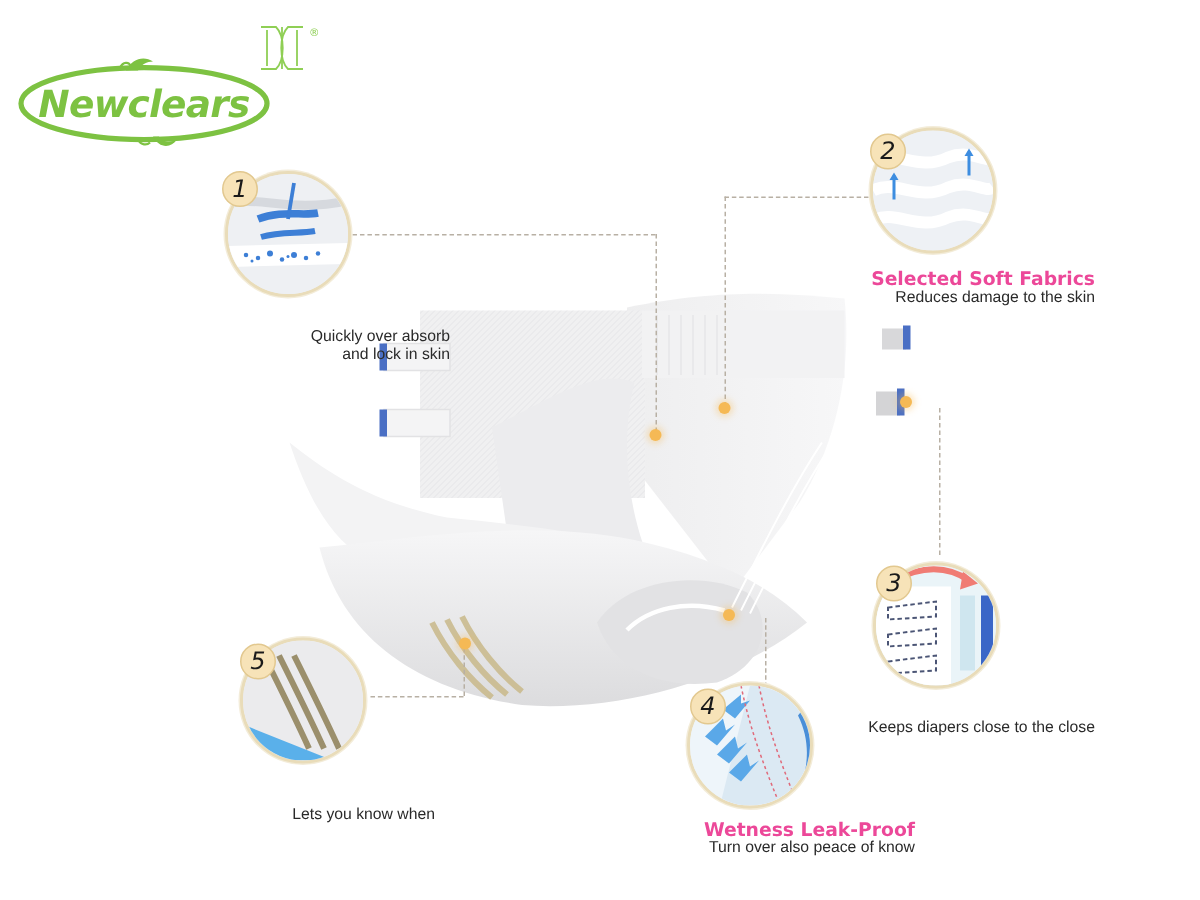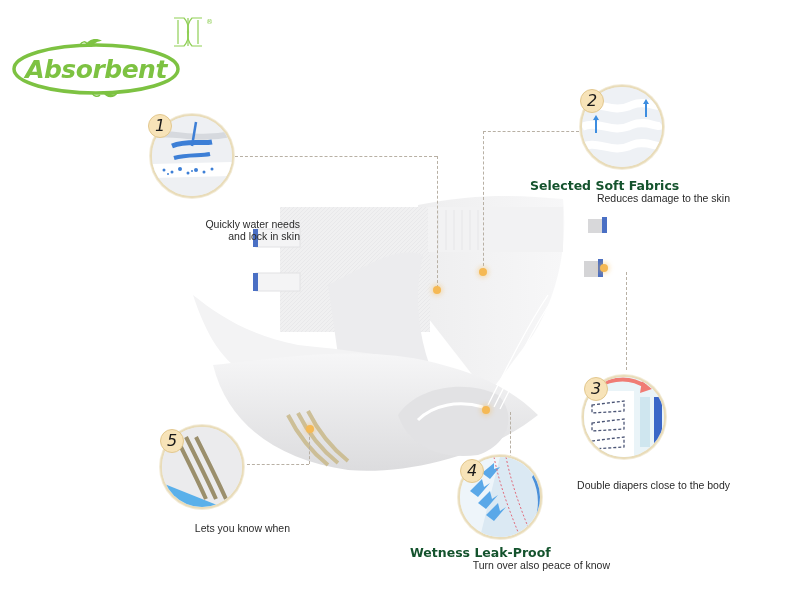--- a/index.html
+++ b/index.html
@@ -11,39 +11,39 @@
   .logo { left:10px; top:35px; width:172px; height:68px; }
   .logo-text { position:absolute; left:0; top:0; width:172px; height:68px; display:flex; align-items:center; justify-content:center;
                font-family:"DejaVu Sans", sans-serif; font-weight:bold; font-style:italic; font-size:25px; color:#7dc242; letter-spacing:-0.5px; }
   .brand-mark { left:172px; top:14px; width:46px; height:36px; }
 
   
   .feature-circle { border-radius:50%; overflow:hidden; border:2px solid #e9dcb9; box-shadow:0 0 0 1px #f3ecd9; background:#eef1f4; }
   .badge { width:22px; height:22px; border-radius:50%; background:#f7e3b8; border:1px solid #e2c88f; color:#1a1a1a;
            font-family:"DejaVu Sans", sans-serif; font-style:italic; font-size:16px; line-height:22px; text-align:center; }
 
-  .title { font-family:"DejaVu Sans", sans-serif; font-weight:bold; font-size:12.5px; color:#14532d; white-space:nowrap; text-align:left; }
+  .title { font-family:"DejaVu Sans", sans-serif; font-weight:bold; font-size:12.5px; color:#ec4899; white-space:nowrap; text-align:right; }
   .desc { font-family:Liberation Sans, sans-serif; font-size:10.5px; color:#2a2a2a; line-height:12px; text-align:right; white-space:nowrap; }
 
   .dash-h { border-top:1px dashed #b8b0a4; height:0; }
   .dash-v { border-left:1px dashed #b8b0a4; width:0; }
   .dot { width:8px; height:8px; border-radius:50%; background:#f5b955; box-shadow:0 0 4px 2px rgba(245,185,85,0.35); }
 </style>
 </head>
 <body>
 
 <div class="abs logo">
   <svg width="172" height="68" viewBox="0 0 172 68" style="position:absolute;left:0;top:0;">
     <ellipse cx="86" cy="34" rx="82" ry="24" fill="none" stroke="#7dc242" stroke-width="3.5"></ellipse>
     <path d="M74 12 C78 4, 86 2, 92 6 C88 6, 84 8, 82 12 Z" fill="#7dc242"></path>
     <path d="M70 10 c2 -4 6 -4 7 -1" fill="none" stroke="#7dc242" stroke-width="1.5"></path>
     <path d="M92 56 C96 64, 104 64, 108 58 C104 60, 98 60, 96 56 Z" fill="#7dc242"></path>
     <path d="M82 58 c2 4 6 4 8 2" fill="none" stroke="#7dc242" stroke-width="1.5"></path>
   </svg>
-  <div class="logo-text">Absorbent</div>
+  <div class="logo-text">Newclears</div>
 </div>
 <div class="abs brand-mark">
   <svg width="46" height="36" viewBox="0 0 46 36">
     <g fill="none" stroke="#8fcf55" stroke-width="1.2">
       <path d="M2 4 L12 4 C18 10, 18 26, 12 32 L2 32"></path>
       <path d="M6 6 L6 30"></path>
       <path d="M30 4 L20 4 C14 10, 14 26, 20 32 L30 32"></path>
       <path d="M26 6 L26 30"></path>
       <path d="M16 4 L16 32"></path>
     </g>
@@ -148,21 +148,21 @@
           <circle cx="44" cy="54" r="2"></circle>
           <circle cx="52" cy="56" r="1.5"></circle>
           <circle cx="60" cy="53" r="1.5"></circle>
           <circle cx="16" cy="58" r="1"></circle>
           <circle cx="40" cy="55" r="1"></circle>
         </g>
       <path d="M44 6 L40 30" stroke="#3d7fd6" stroke-width="2.5"></path>
     </svg>
   </div>
   <div class="abs badge" style="left:38px; top:4px;">1</div>
-  <div class="abs desc" style="left:0; top:108px; width:190px;">Quickly water needs</div>
+  <div class="abs desc" style="left:0; top:108px; width:190px;">Quickly over absorb</div>
   <div class="abs desc" style="left:0; top:120px; width:190px;">and lock in skin</div>
 </div>
 
 <div class="abs" style="left:530px; top:85px; width:200px; height:120px;">
   <div class="abs feature-circle" style="left:50px; top:0px; width:80px; height:80px;">
     <svg width="80" height="80" viewBox="0 0 80 80">
       <rect width="80" height="80" fill="#eef1f5"></rect>
       <path d="M0 20 C15 12, 30 28, 50 18 C65 12, 75 22, 80 18" stroke="#ffffff" stroke-width="8" fill="none"></path>
       <path d="M0 40 C15 32, 30 48, 50 38 C65 32, 75 42, 80 38" stroke="#ffffff" stroke-width="8" fill="none"></path>
       <path d="M0 60 C15 52, 30 68, 50 58 C65 52, 75 62, 80 58" stroke="#ffffff" stroke-width="8" fill="none"></path>
@@ -187,21 +187,21 @@
       <g stroke="#4b5575" stroke-width="1.3" stroke-dasharray="3 2" fill="none">
         <path d="M8 28 L40 24 L40 34 L8 36 Z"></path>
         <path d="M8 46 L40 42 L40 52 L8 54 Z"></path>
         <path d="M8 64 L40 60 L40 70 L8 72 Z"></path>
       </g>
       <rect x="56" y="20" width="10" height="50" fill="#cfe6ef"></rect>
       <rect x="70" y="20" width="8" height="50" fill="#3a66c7"></rect>
     </svg>
   </div>
   <div class="abs badge" style="left:44px; top:2px;">3</div>
-  <div class="abs desc" style="left:-10px; top:104px; width:200px;">Double diapers close to the body</div>
+  <div class="abs desc" style="left:-10px; top:104px; width:200px;">Keeps diapers close to the close</div>
 </div>
 
 <div class="abs" style="left:420px; top:455px; width:180px; height:120px;">
   <div class="abs feature-circle" style="left:38px; top:0px; width:80px; height:80px;">
     <svg width="80" height="80" viewBox="0 0 80 80">
       <rect width="80" height="80" fill="#eef5fa"></rect>
       <path d="M40 0 L80 0 L80 80 L20 80 Z" fill="#dbe9f3"></path>
       <path d="M72 20 C82 40, 78 60, 70 76 L80 80 L80 10 Z" fill="#4a8fd8"></path>
       <g fill="#5aa8e8">
         <path d="M10 34 L22 22 L24 30 L30 26 L18 40 Z"></path>
@@ -224,14 +224,14 @@
       <rect width="80" height="80" fill="#ebebed"></rect>
       <g stroke="#9b8f6c" stroke-width="4" fill="none">
         <path d="M14 10 C24 30, 34 50, 44 72"></path>
         <path d="M24 10 C34 30, 44 50, 54 72"></path>
         <path d="M34 10 C44 30, 54 50, 64 72"></path>
       </g>
       <path d="M0 56 C20 64, 40 72, 60 80 L0 80 Z" fill="#5ab0ea"></path>
     </svg>
   </div>
   <div class="abs badge" style="left:50px; top:4px;">5</div>
-  <div class="abs desc" style="left:0; top:97px; width:180px;">Lets you know when</div>
+  <div class="abs desc" style="left:0; top:112px; width:180px;">Lets you know when</div>
 </div>
 
 </body></html>

